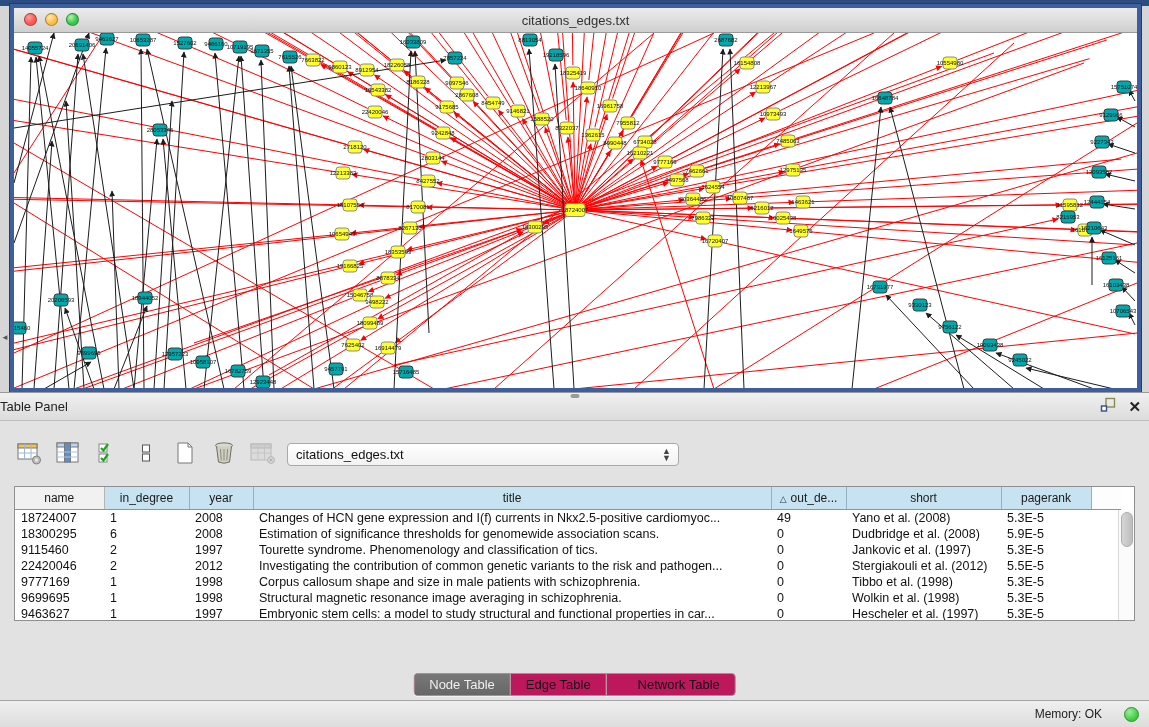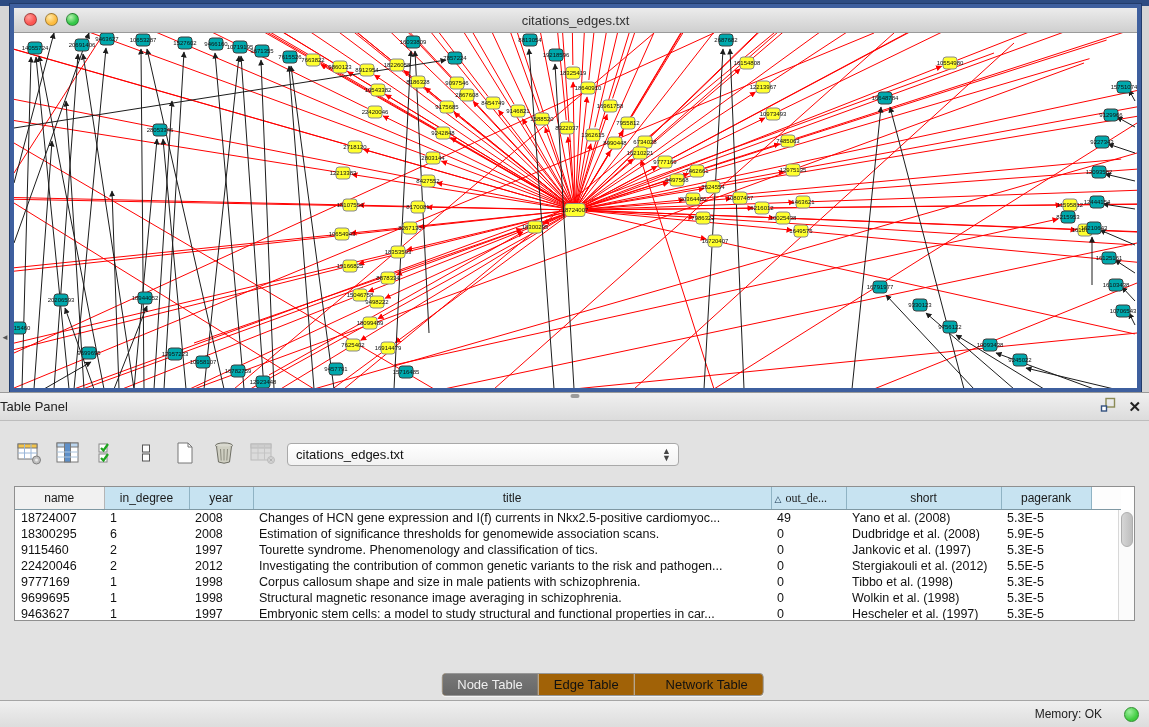--- a/index.html
+++ b/index.html
@@ -40,30 +40,30 @@
   
   .table-wrap{position:absolute;left:14px;top:94px;width:1121px;height:135px;background:#fff;
       border:1px solid #8f8f8f;box-sizing:border-box;overflow:hidden;}
   table.grid{border-collapse:collapse;table-layout:fixed;width:1106px;}
   table.grid th{height:22px;font-size:12px;font-weight:normal;color:#1a1a1a;
       background:#c7e3f1;border-right:1px solid #8fb3c4;border-bottom:1px solid #7f98a3;
       text-align:center;padding:0 3px;overflow:hidden;white-space:nowrap;position:relative;}
   table.grid th.plain{background:#f1f1f1;border-right:1px solid #b5b5b5;}
   table.grid th.filler{background:#fdfdfd;border-right:none;}
   table.grid th .sort{color:#16344f;font-size:9px;margin-right:4px;}
-  table.grid th.sorted{text-align:left;font-family:Liberation Serif, serif;}
+  table.grid th.sorted{text-align:center;}
   table.grid td{height:16px;font-size:12.5px;color:#111;padding:0 6px;
       white-space:nowrap;overflow:hidden;text-align:left;}
   .vscroll{position:absolute;right:0;top:23px;bottom:0;width:15px;background:#fbfbfb;border-left:1px solid #d8d8d8;}
   .vthumb{position:absolute;left:2px;top:2px;width:10px;height:33px;border-radius:6px;
       background:linear-gradient(90deg,#d6d6d6,#bdbdbd);border:1px solid #adadad;}
   
   .tabs{position:absolute;left:50%;top:281px;transform:translateX(-50%);
       display:flex;border:1px solid #979797;border-radius:4px;overflow:hidden;
-      background:#a16207;box-shadow:0 1px 0 rgba(255,255,255,.6);margin-left:28px;}
+      background:#be185d;box-shadow:0 1px 0 rgba(255,255,255,.6);}
   .tab{padding:3px 15px;font-size:13px;color:#111;border-right:1px solid #bdbdbd;cursor:default;}
   .tab:last-child{border-right:none;padding-left:31px;}
   .tab.sel{background:linear-gradient(#787878,#676767);color:#efefef;}
   
   .statusbar{position:absolute;left:0;top:700px;width:1149px;height:27px;
       background:linear-gradient(#efefef,#dddddd);border-top:1px solid #a5a5a5;box-sizing:border-box;}
   .mem{position:absolute;right:10px;top:0;height:26px;display:flex;align-items:center;gap:22px;}
   .mem .mlabel{font-size:12px;color:#222;}
   .mem .mdot{width:15px;height:15px;border-radius:50%;border:1px solid #2f8f2f;
       background:radial-gradient(circle at 35% 30%,#9cef9c,#3fcc3f 65%);box-sizing:border-box;}

